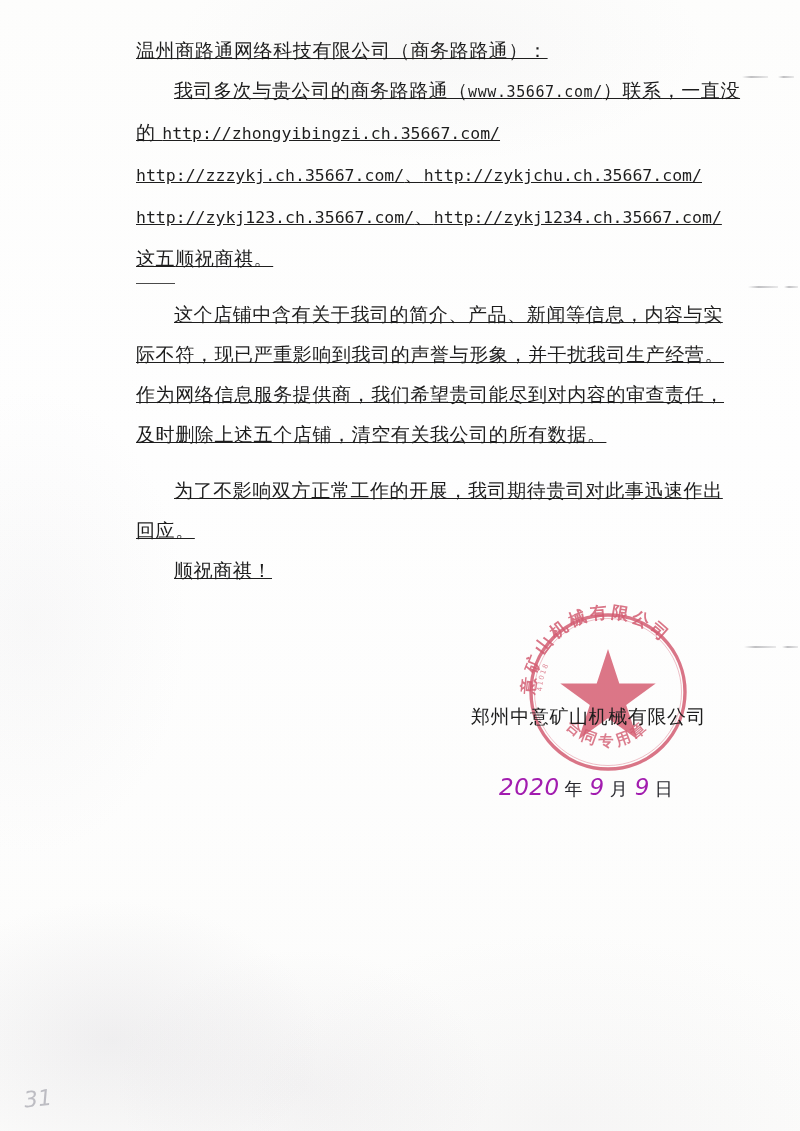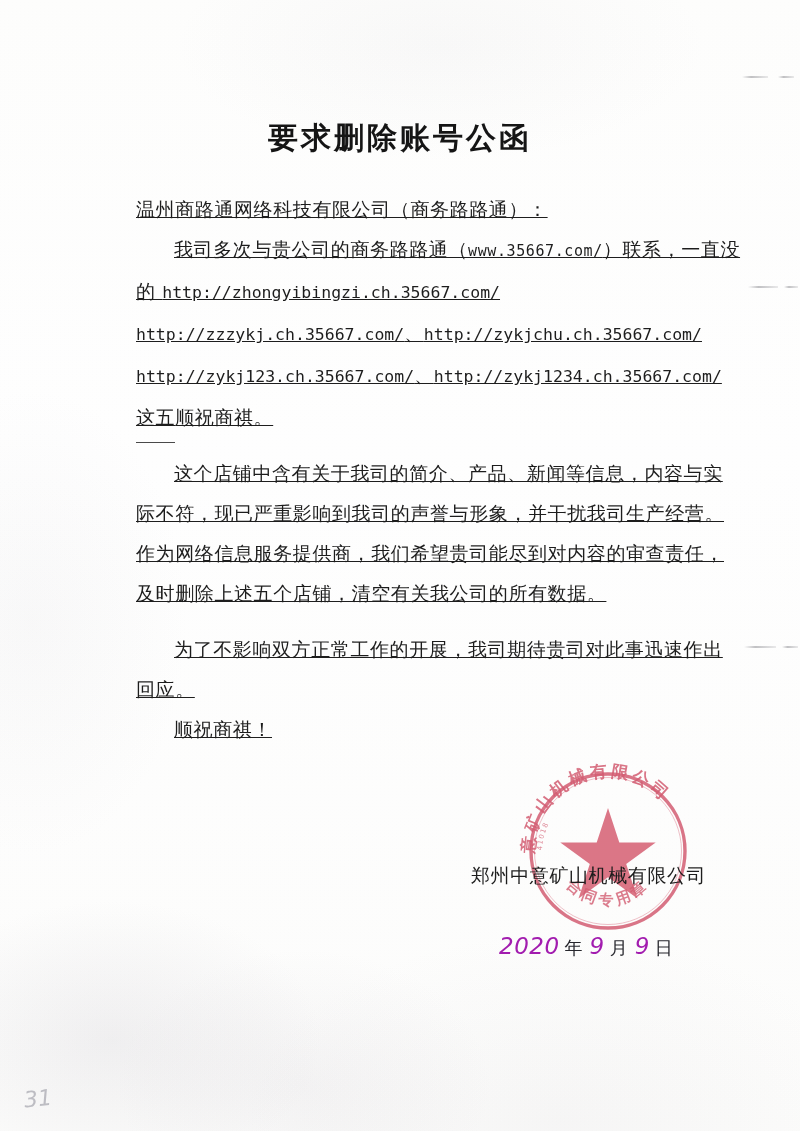--- a/index.html
+++ b/index.html
@@ -196,21 +196,20 @@
 
   <div class="edge-mark m1"></div>
   <div class="edge-mark m1b"></div>
   <div class="edge-mark m2"></div>
   <div class="edge-mark m2b"></div>
   <div class="edge-mark m3"></div>
   <div class="edge-mark m3b"></div>
 
   <div class="content">
 
-    <h1 class="doc-title">要求删除账号公函</h1>
 
     <div class="body-block">
 
       <p class="line salutation">温州商路通网络科技有限公司（商务路路通）：</p>
 
       <p class="line indent"><span>我司多次与贵公司的商务路路通（</span><span class="urlsmall">www.35667.com/</span><span>）联系，一直没</span></p>
 
 
       <p class="line"><span>的 </span><span class="urlrun">http://zhongyibingzi.ch.35667.com/</span></p>
 

